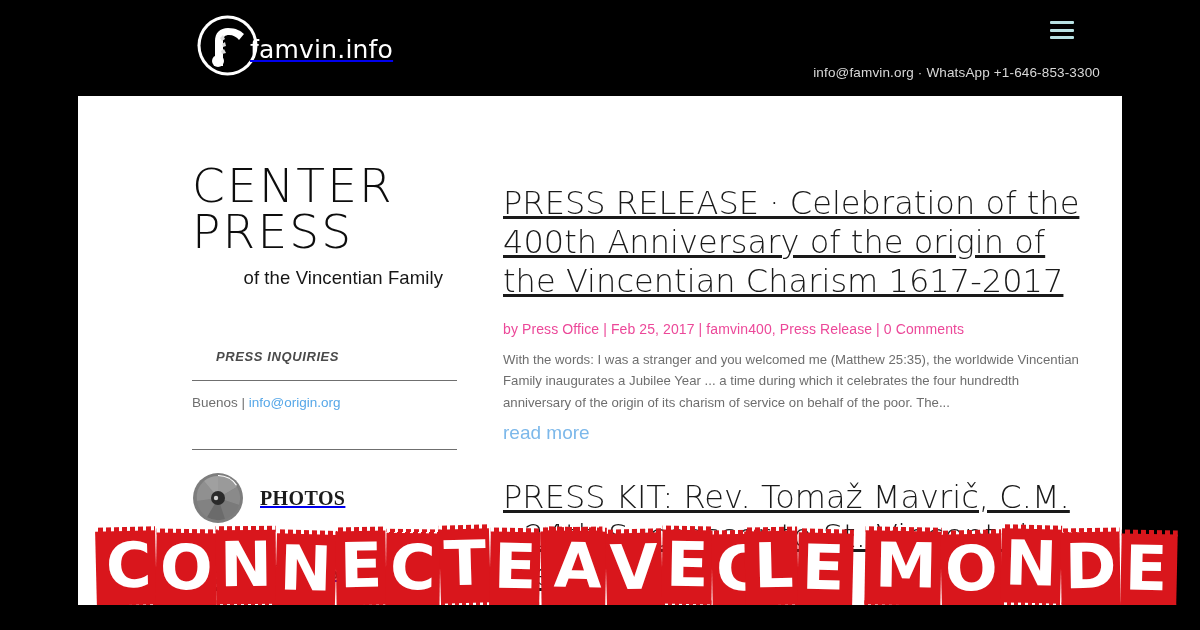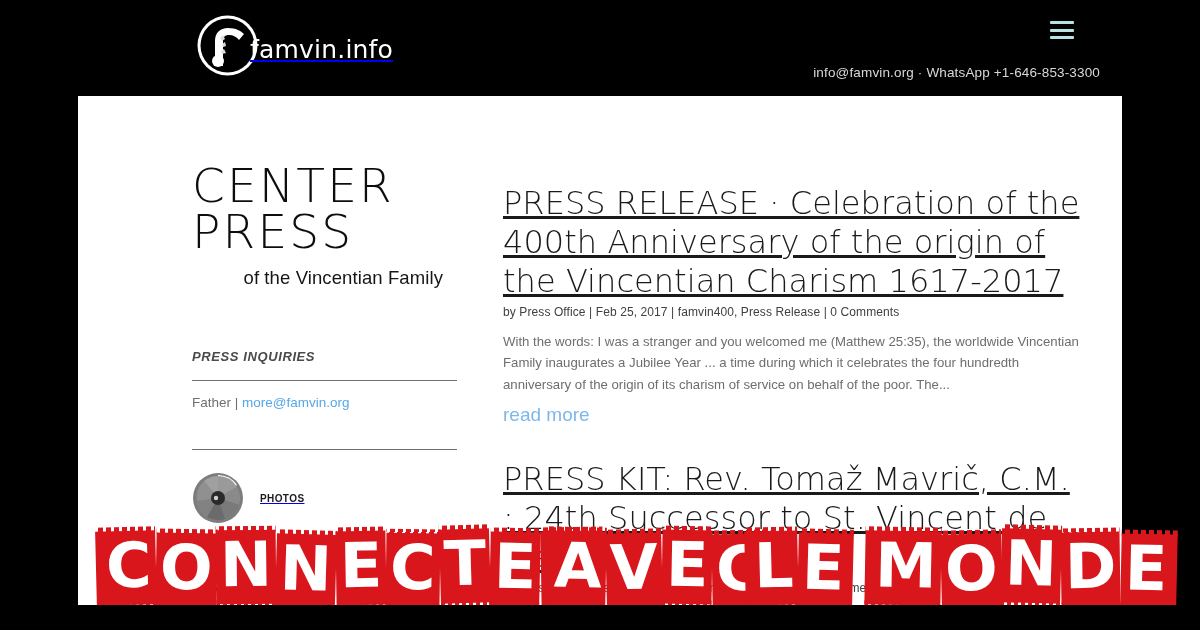--- a/index.html
+++ b/index.html
@@ -54,29 +54,29 @@
   .pc-line.two { margin-top:5px; }
   .pc-sub {
     font-family:Liberation Sans, sans-serif; font-weight:300;
     color:#161616; font-size:18.5px; letter-spacing:.1px;
     margin-top:12px; text-align:right; padding-right:2px;
   }
 
   .sb-heading {
     margin-top:60px;
     font-size:13px; font-weight:bold; font-style:italic;
-    color:#4a4a4a; letter-spacing:.6px;
+    color:#4a4a4a; letter-spacing:.6px;margin-left:24px;
   }
   .rule { border-top:1px solid #6f6f6f; margin-top:16px; }
   .sb-email { margin-top:14px; font-size:13.5px; color:#6f6f6f; }
   .sb-email a { color:#56a7e8; text-decoration:none; }
   .rule2 { border-top:1px solid #6f6f6f; margin-top:39px; }
 
   .media-row { display:flex; align-items:center; margin-top:22px; height:52px; }
-  .media-label { font-size:10px; font-weight:bold; color:#1b1b1b; letter-spacing:.4px; margin-left:16px; }
+  .media-label { font-size:20px; font-weight:bold; color:#1b1b1b; letter-spacing:.4px; margin-left:16px;font-family:Liberation Serif, serif; }
   .shutter { width:52px; height:52px; flex:0 0 auto; }
   .ytbox { width:52px; height:38px; background:#111; display:flex; align-items:center; justify-content:center; flex:0 0 auto; border-radius:4px;}
   .ytbox svg { width:40px; height:30px; }
   .fcircle { width:52px; height:52px; border-radius:50%; background:#5aa9a8; position:relative; flex:0 0 auto; }
   .fcircle::after {
     content:""; position:absolute; left:20px; top:10px; width:12px; height:32px;
     background:#ffffff; border-radius:2px;
   }
   .fcircle::before {
     content:""; position:absolute; left:20px; top:10px; width:22px; height:12px;
@@ -89,21 +89,21 @@
   .page-title {
     font-family:"DejaVu Sans", sans-serif; font-weight:300;
     font-size:33px; color:#111; letter-spacing:.3px; line-height:1.1;
   }
 
   .post { margin-top:26px; }
   .post-title {
     font-family:"DejaVu Sans", sans-serif; font-weight:300;
     font-size:32px; line-height:1.22; color:#1a1a1a; letter-spacing:.05px;
   }
-  .post-meta { margin-top:4px; font-size:12px; color:#404040; letter-spacing:.1px; }
+  .post-meta { margin-top:20px; font-size:14px; color:#ec4899; letter-spacing:.1px; }
   .post-excerpt {
     margin-top:12px; font-size:13.2px; line-height:1.62; color:#6e6e6e;
   }
   .read-more { display:inline-block; margin-top:9px; font-size:19px; color:#7cb8ea; text-decoration:none; }
 
   .post2 { margin-top:34px; }
 
   
   .overlay {
     position:absolute; left:0; top:531px; width:1200px; height:74px;
@@ -167,22 +167,22 @@
       <div class="pc-logo">
         <div class="pc-line two">CENTER</div>
         <div class="pc-line">PRESS</div>
         <div class="pc-sub">of the Vincentian Family</div>
       </div>
 
       <div class="sb-heading">PRESS INQUIRIES</div>
       <div class="rule"></div>
 
       <div class="sb-email">
-        <span>Father |</span>
-        <a href="#">more@famvin.org</a>
+        <span>Buenos |</span>
+        <a href="#">info@origin.org</a>
       </div>
 
       <div class="rule2"></div>
 
       <a class="media-row" href="#">
         <span class="shutter">
           <svg viewBox="0 0 52 52" xmlns="http://www.w3.org/2000/svg">
             <circle cx="26" cy="26" r="25" fill="#7d7d7d"></circle>
             <g fill="#ffffff">
               <path d="M26 3 a23 23 0 0 1 19 10 l-19 13 z" transform="rotate(0 26 26)"></path>

